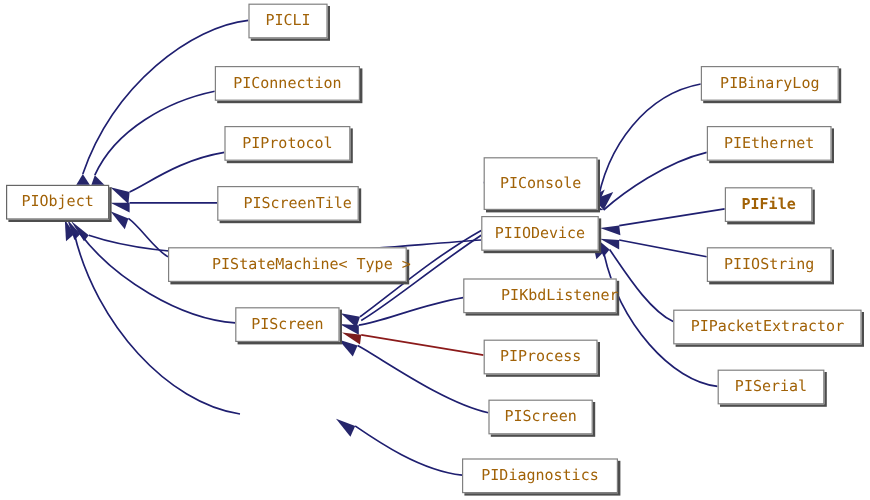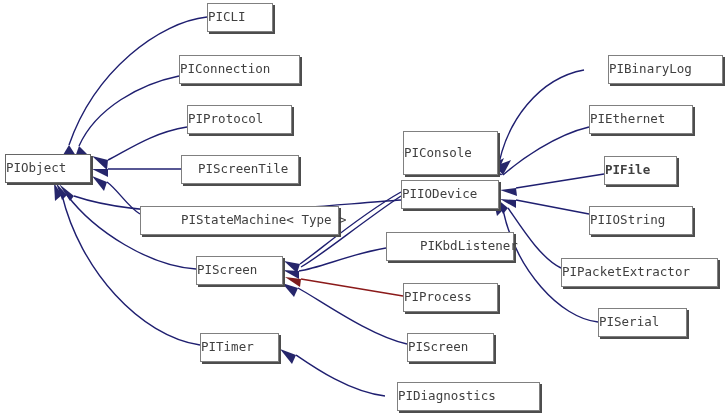--- a/index.html
+++ b/index.html
@@ -23,21 +23,22 @@
     height: 417px;
   }
   .node-box {
     position: absolute;
     box-sizing: border-box;
     background: #ffffff;
     border: 1px solid #808080;
     box-shadow: 2px 2px 0 0 #4d4d4d;
     display: flex;
     align-items: center;
-    color: #404040;
+    justify-content: center;
+    color: #a16207;
     font-size: 12.5px;
     line-height: 1;
     letter-spacing: 0px;
     white-space: nowrap;
     z-index: 5;
   }
   .node-box.root-node {
     border: 1px solid #666666;
   }
 </style>
@@ -174,23 +175,20 @@
   </div>
 
   <div class="node-box" style="left:140px;top:206px;width:199px;height:29px;padding-left:40px;">
     <span>PIStateMachine&lt; Type &gt;</span>
   </div>
 
   <div class="node-box" style="left:196px;top:256px;width:87px;height:29px;">
     <span>PIScreen</span>
   </div>
 
-  <div class="node-box" style="left:200px;top:333px;width:79px;height:29px;">
-    <span>PITimer</span>
-  </div>
 
   <div class="node-box" style="left:403px;top:131px;width:95px;height:44px;">
     <span>PIConsole</span>
   </div>
 
   <div class="node-box" style="left:401px;top:180px;width:98px;height:29px;">
     <span>PIIODevice</span>
   </div>
 
   <div class="node-box" style="left:386px;top:232px;width:128px;height:29px;padding-left:33px;">
@@ -198,25 +196,25 @@
   </div>
 
   <div class="node-box" style="left:403px;top:283px;width:95px;height:29px;">
     <span>PIProcess</span>
   </div>
 
   <div class="node-box" style="left:407px;top:333px;width:87px;height:29px;">
     <span>PIScreen</span>
   </div>
 
-  <div class="node-box" style="left:385px;top:382px;width:143px;height:29px;margin-left:12px;">
+  <div class="node-box" style="left:385px;top:382px;width:130px;height:29px;">
     <span>PIDiagnostics</span>
   </div>
 
-  <div class="node-box" style="left:608px;top:55px;width:115px;height:29px;">
+  <div class="node-box" style="left:584px;top:55px;width:115px;height:29px;">
     <span>PIBinaryLog</span>
   </div>
 
   <div class="node-box" style="left:589px;top:105px;width:104px;height:29px;">
     <span>PIEthernet</span>
   </div>
 
   <div class="node-box" style="left:604px;top:156px;width:73px;height:29px;font-weight:bold;">
     <span>PIFile</span>
   </div>

